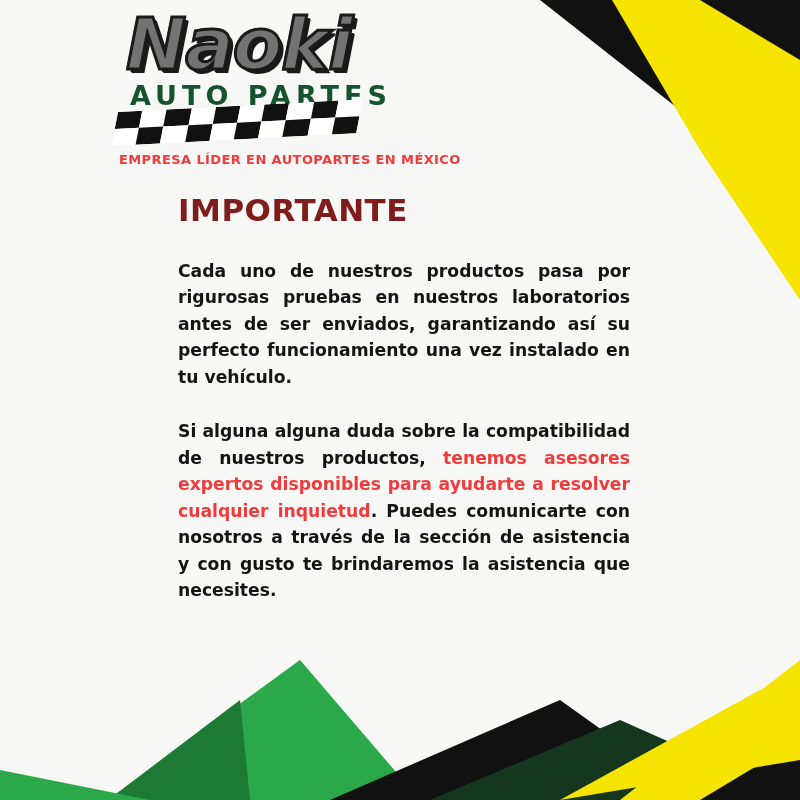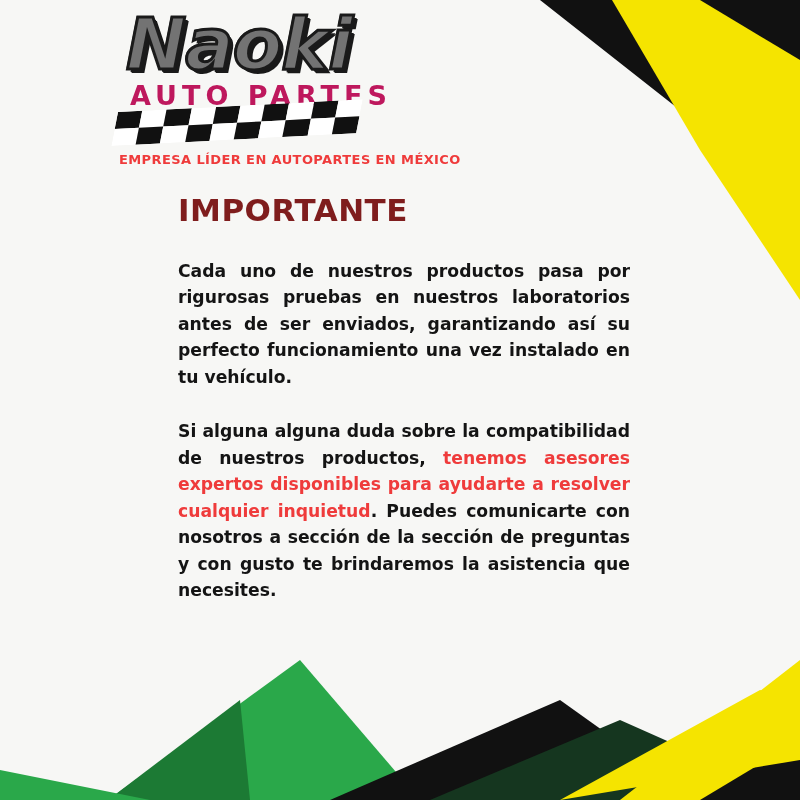--- a/index.html
+++ b/index.html
@@ -64,21 +64,21 @@
        3px 3px 0 #1a1a1a,
       -1px -1px 0 #1a1a1a,
        4px 4px 0 #1a1a1a;
     padding-left: 14px;
   }
 
   .logo-sub {
     font-family: "DejaVu Sans", sans-serif;
     font-size: 27px;
     font-weight: bold;
-    color: #be185d;
+    color: #14532d;
     letter-spacing: 5px;
     margin: 2px 0 0 18px;
     line-height: 1;
   }
 
   
   .checker {
     position: absolute;
     left: 118px;
     top: 112px;
@@ -203,18 +203,18 @@
 
     <div class="tagline">EMPRESA LÍDER  EN AUTOPARTES EN MÉXICO</div>
   </div>
 
   <div class="content">
     <div class="title">IMPORTANTE</div>
 
     <p class="para">Cada uno de nuestros productos pasa por rigurosas pruebas en nuestros laboratorios antes de ser enviados, garantizando así su perfecto funcionamiento una vez instalado en tu vehículo.</p>
 
     <p class="para">
-      <span>Si alguna alguna duda sobre la compatibilidad de nuestros productos, </span><span class="hl">tenemos asesores expertos disponibles para ayudarte a resolver cualquier inquietud</span><span>. Puedes comunicarte con nosotros a sección de la sección de preguntas y con gusto te brindaremos la asistencia que necesites.</span>
+      <span>Si alguna alguna duda sobre la compatibilidad de nuestros productos, </span><span class="hl">tenemos asesores expertos disponibles para ayudarte a resolver cualquier inquietud</span><span>. Puedes comunicarte con nosotros a través de la sección de asistencia y con gusto te brindaremos la asistencia que necesites.</span>
     </p>
 
   </div>
 
 </div>
 
 </body></html>

